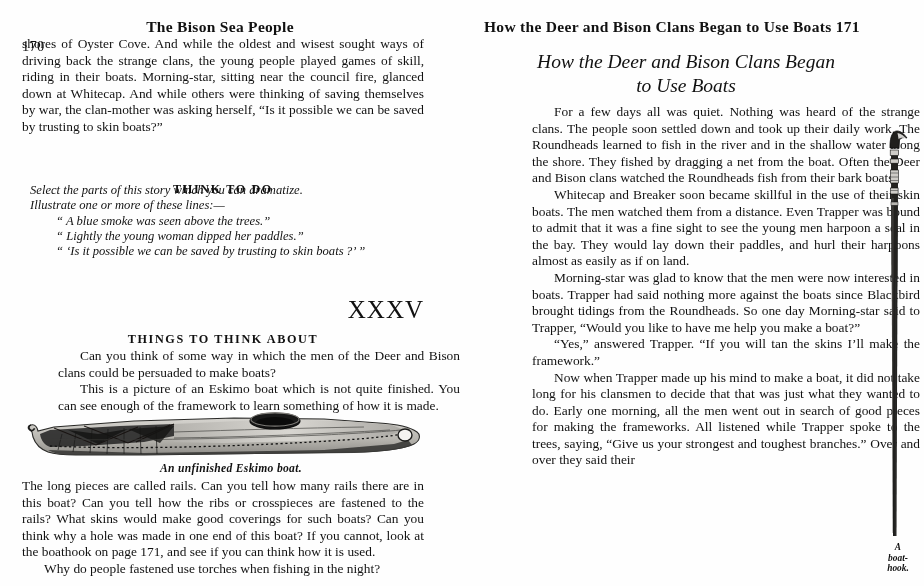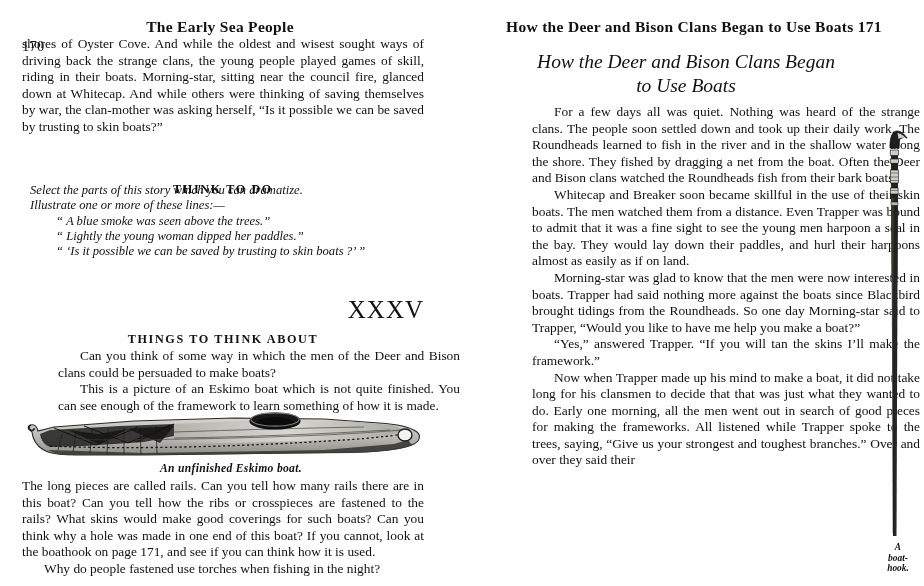--- a/index.html
+++ b/index.html
@@ -54,21 +54,21 @@
     left: 0;
     top: 0;
     width: 440px;
     text-align: center;
   }
   #rh-right-line {
     position: absolute;
     left: 22px;
     top: 0;
     width: 420px;
-    text-align: center;
+    text-align: left;
   }
 
   
   .col {
     position: absolute;
     font-size: 13.4px;
     line-height: 16.6px;
     text-align: justify;
     text-justify: inter-word;
     hyphens: none;
@@ -175,21 +175,21 @@
 </style>
 </head>
 <body>
 
 <div id="page">
 
   <div class="page-half" id="page-left">
 
     <div class="running-head" id="rh-left">
       <span class="folio" id="folio-left">170</span>
-      <span id="rh-left-title">The Early Sea People</span>
+      <span id="rh-left-title">The Bison Sea People</span>
     </div>
 
     <div class="col" id="col-left">
       <p class="para noindent">shores of Oyster Cove. And while the oldest and wisest sought ways of driving back the strange clans, the young people played games of skill, riding in their boats. Morning-star, sitting near the council fire, glanced down at Whitecap. And while others were thinking of saving themselves by war, the clan-mother was asking herself, “Is it possible we can be saved by trusting to skin boats?”</p>
     </div>
 
     <div class="sec-head" id="things-to-do-head">THINK TO DO</div>
 
     <div id="do-list">
       <div>Select the parts of this story which you can dramatize.</div>

